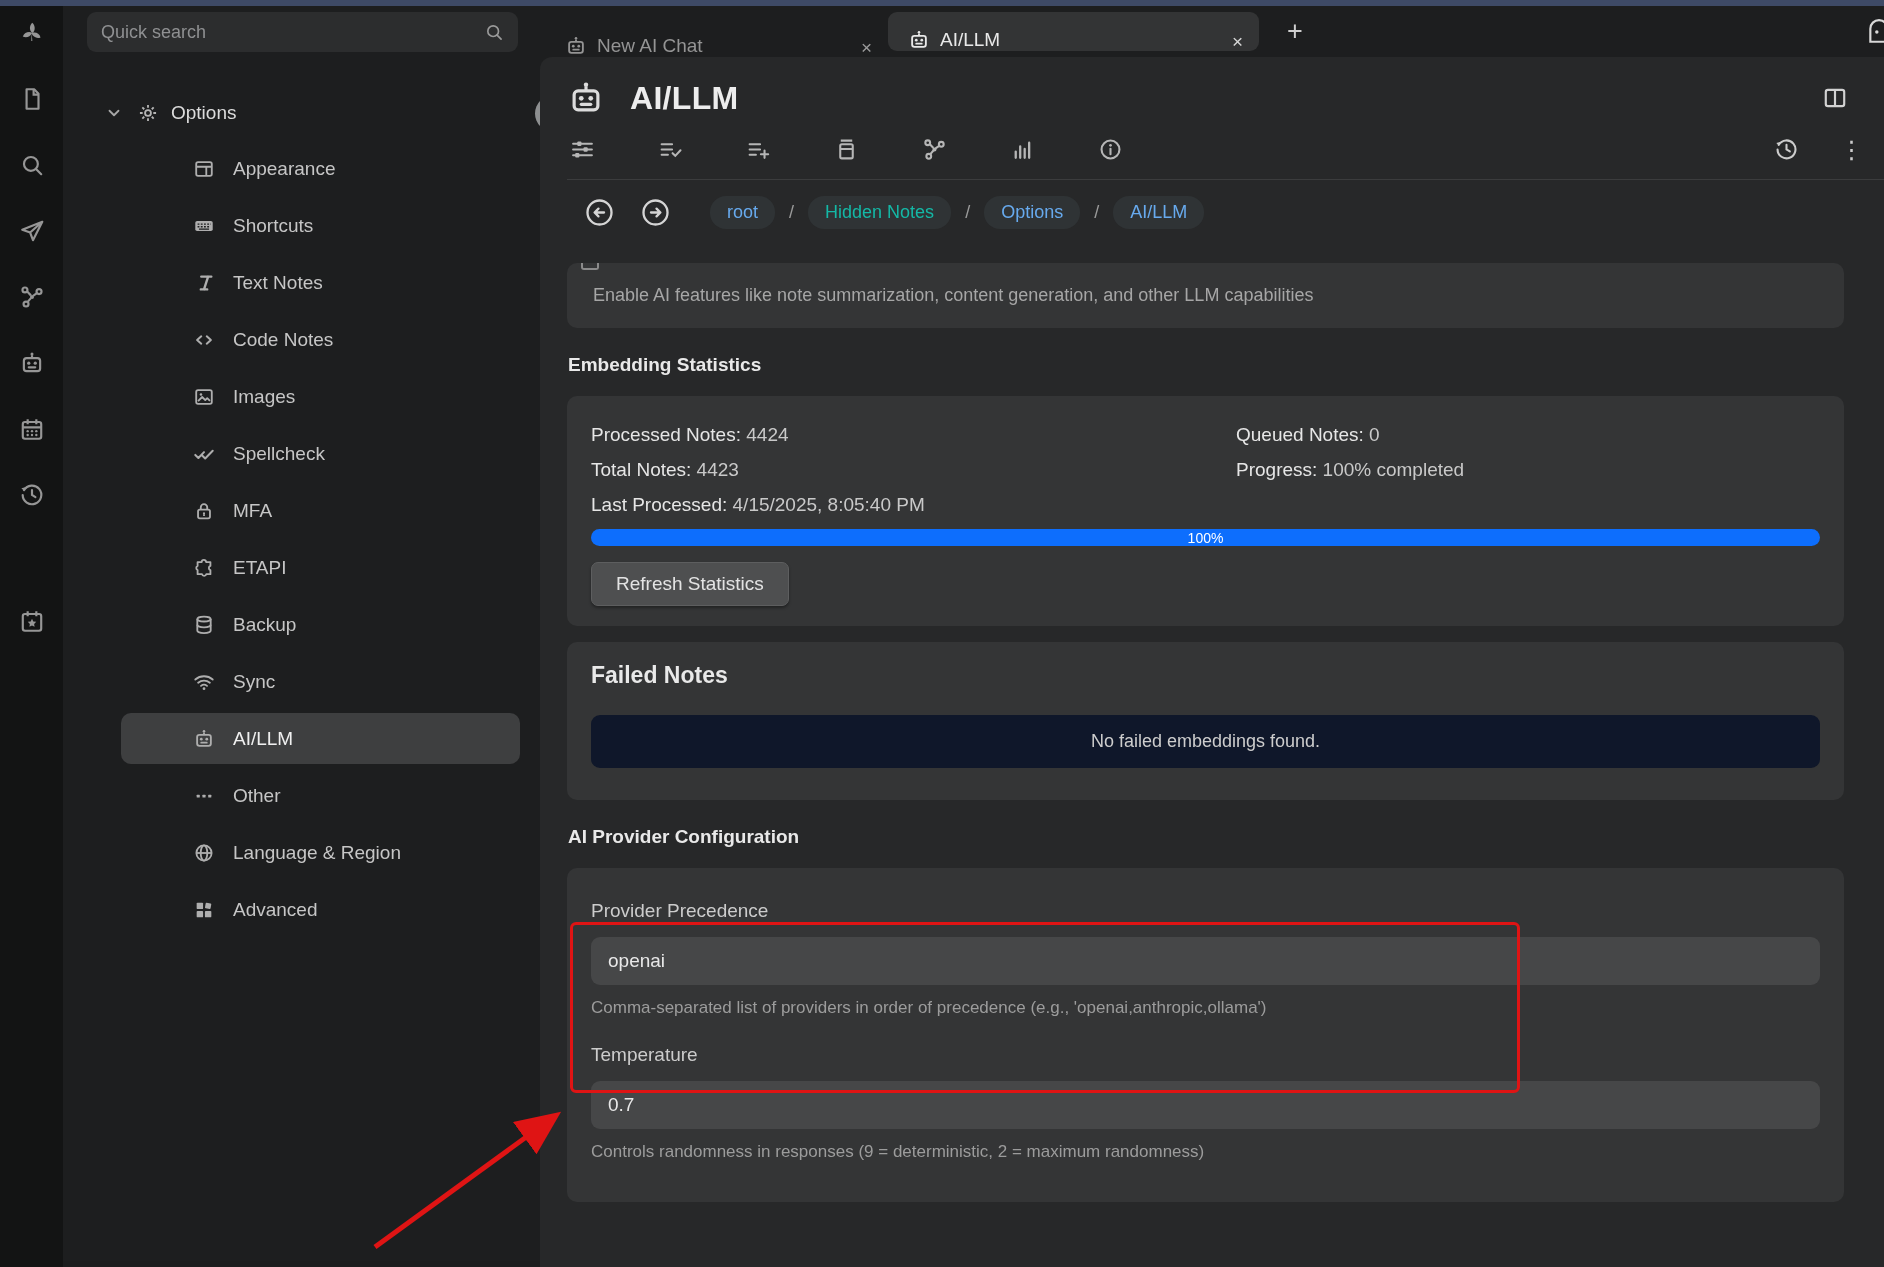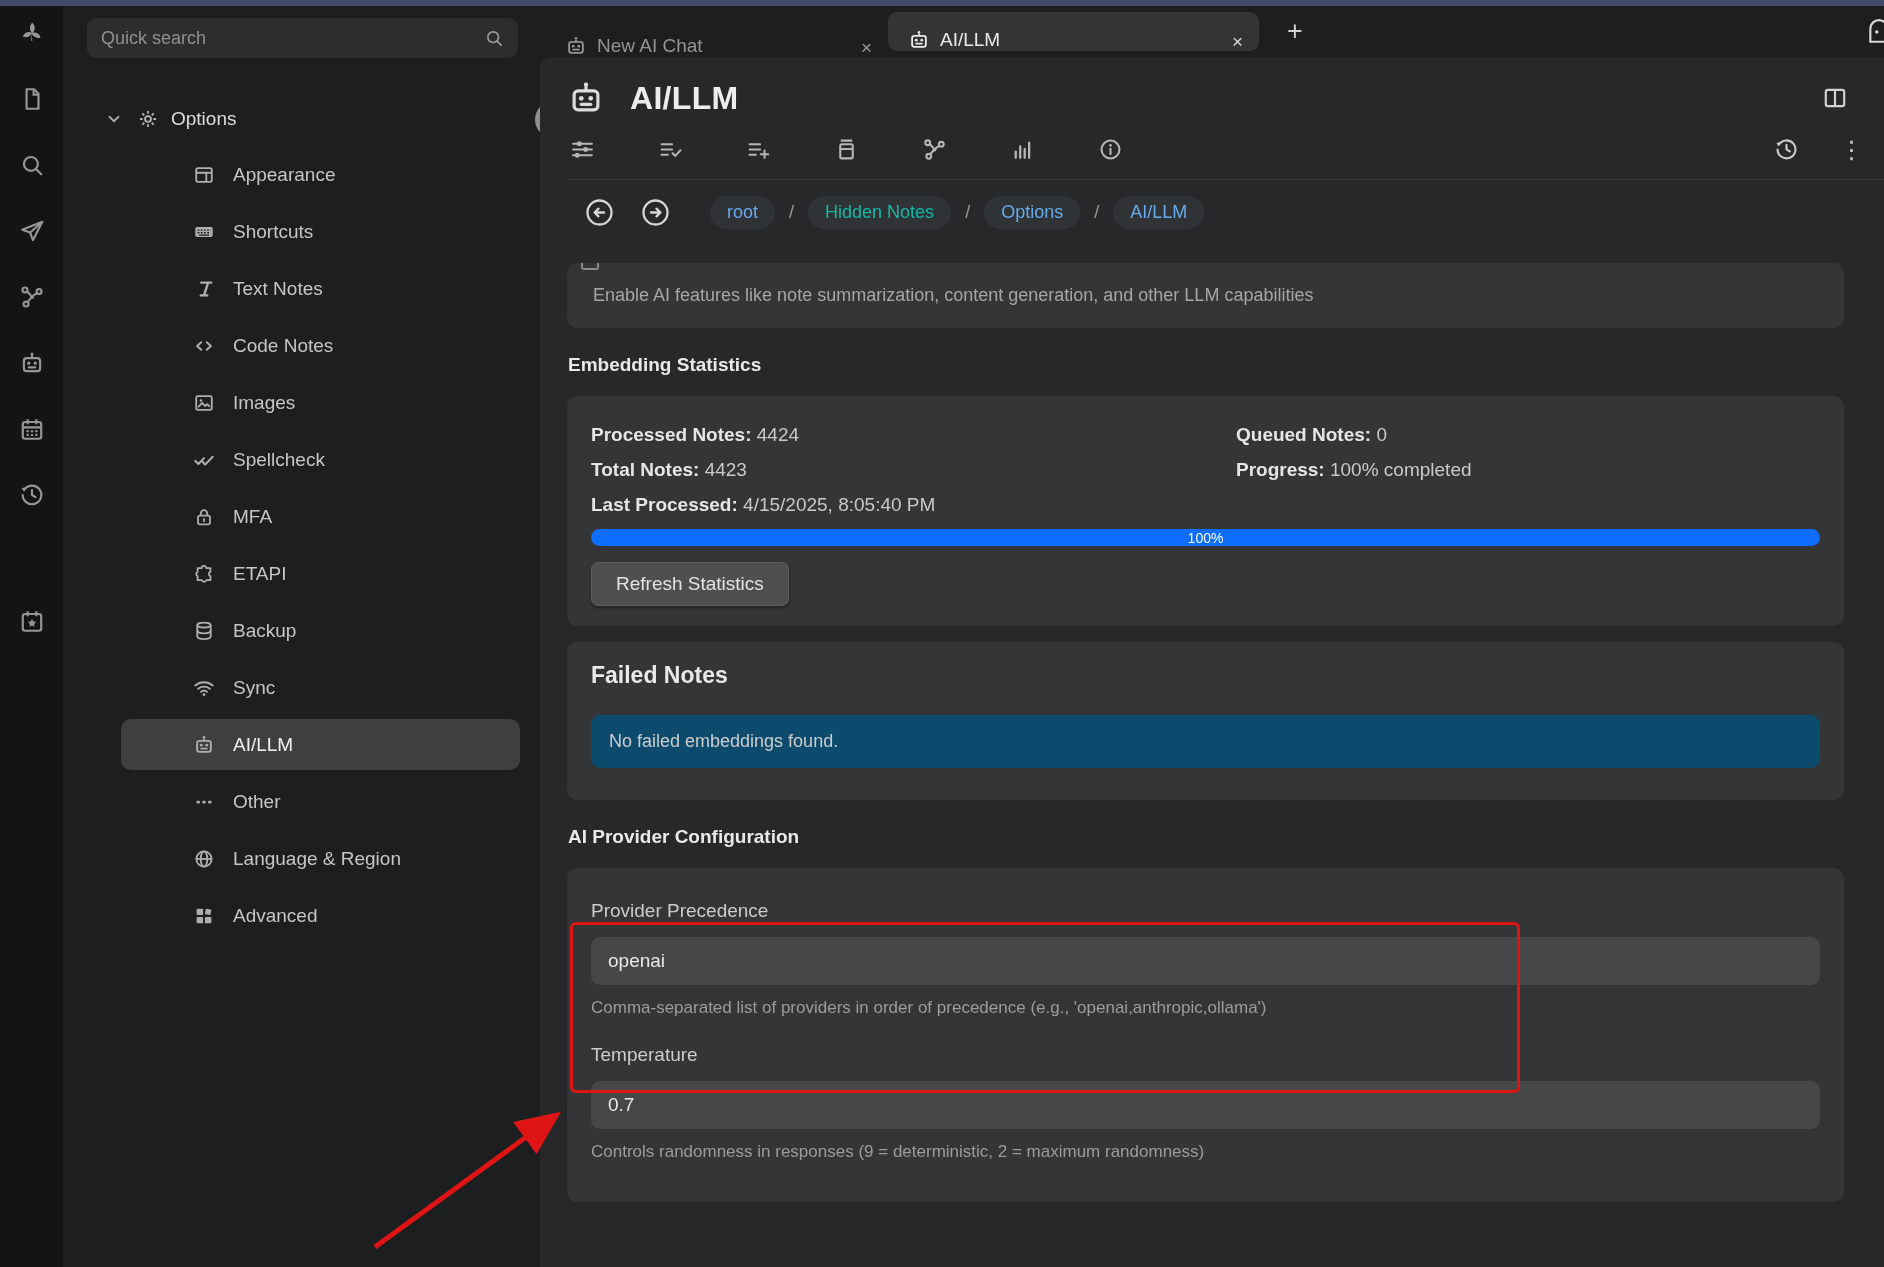--- a/index.html
+++ b/index.html
@@ -9,21 +9,21 @@
 
   
   .iconbar { position:absolute; left:0; top:6px; width:63px; height:1261px; background:#131414;
     display:flex; flex-direction:column; align-items:center; color:#969696; }
   .iconbar .ic { width:30px; height:30px; display:flex; align-items:center; justify-content:center; margin-top:36px; }
   .iconbar .ic svg { width:26px; height:26px; }
   .iconbar .logo { margin-top:12px; }
   .iconbar .gap-big { margin-top:96px; }
 
   
-  .tree { position:absolute; left:63px; top:6px; width:477px; height:1261px; background:#1d1e1f; color:#cfcfcf; }
+  .tree { position:absolute; left:63px; top:0; width:477px; height:1261px; background:#1d1e1f; color:#cfcfcf; }
   .qsearch { position:absolute; left:24px; top:12px; width:431px; height:40px; background:#2c2d2e;
     border-radius:9px; display:flex; align-items:center; padding:0 14px; }
   .qsearch input { flex:1; background:transparent; border:none; outline:none; color:#c9c9c9;
     font-size:18px; font-family:inherit; }
   .qsearch input::placeholder { color:#8f9092; }
   .qsearch svg { width:20px; height:20px; color:#9a9a9a; }
   .optrow { position:absolute; left:0; top:92px; width:477px; height:42px; display:flex; align-items:center; padding-left:42px; }
   .optrow .chev { width:18px; height:18px; color:#a7a7a7; margin-right:14px; }
   .optrow .gear { width:22px; height:22px; color:#b5b5b5; margin-right:12px; }
   .optrow .lbl { font-size:19px; color:#dcdcdc; }
@@ -76,32 +76,32 @@
 
   .content { padding:34px 40px 0 27px; }
   .card { background:#343536; border-radius:10px; }
   .introcard { position:relative; padding:22px 26px; font-size:18px; color:#a6a6a6; }
   .cb-sliver { position:absolute; left:14px; top:0; width:18px; height:7px; border:2px solid #8b8b8b;
     border-top:none; border-radius:0 0 3px 3px; }
   h4.sect { font-size:19px; font-weight:700; color:#e9e9e9; margin:26px 0 20px 1px; }
 
   .statscard { margin-top:4px; padding:28px 24px 20px 24px; }
   .statgrid { display:grid; grid-template-columns:645px 1fr; row-gap:13px; font-size:19px; }
-  .stat b { color:#e6e6e6; font-weight:700; }
+  .stat b { color:#e6e6e6; font-weight:400; }
   .stat span.v { color:#c9c9c9; }
   .progress { margin-top:13px; height:17px; border-radius:9px; overflow:hidden; position:relative; }
   .progress .fill { position:absolute; inset:0; }
   .progress .plabel { position:absolute; inset:0; display:flex; align-items:center; justify-content:center;
     color:#fff; font-size:14px; font-weight:400; }
   .btn { display:inline-block; margin-top:16px; background:#4e4f50; border:1px solid #5d5e5f; border-radius:7px;
     padding:10px 24px; font-size:19px; color:#e3e3e3; box-shadow:0 2px 3px rgba(0,0,0,.35); }
 
   .failcard { margin-top:16px; padding:20px 24px 32px 24px; }
   .failcard h5 { font-size:23px; font-weight:700; color:#e9e9e9; }
-  .inset { margin-top:26px; background:#0c4a6e; border-radius:9px; padding:16px 18px; font-size:18px; color:#cdcdcd; }
+  .inset { margin-top:26px; background:#0f172a; border-radius:9px; padding:16px 18px; font-size:18px; color:#cdcdcd;text-align:center; }
 
   .provcard { margin-top:4px; padding:32px 24px 40px 24px; }
   .flabel { font-size:19px; color:#cccccc; }
   .finput { margin-top:15px; width:100%; height:48px; background:#464748; border:none; border-radius:9px;
     color:#e8e8e8; font-size:19px; padding:0 17px; font-family:inherit; outline:none; display:block; }
   .fhelp { margin-top:13px; font-size:17px; color:#9c9c9c; }
   .fgroup + .fgroup { margin-top:26px; }
 
   
   .ann-rect { position:absolute; left:570px; top:922px; width:950px; height:171px;

